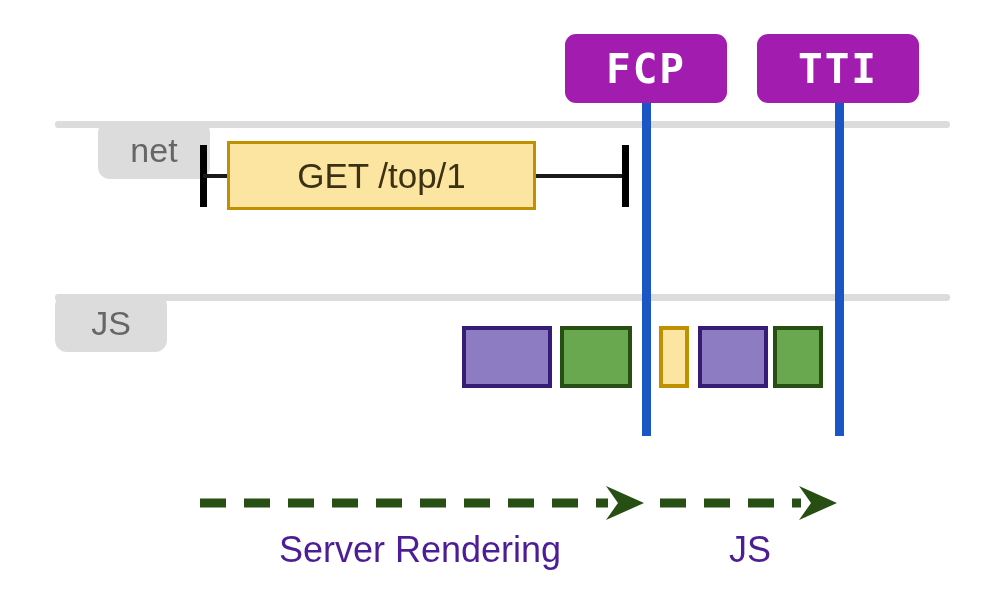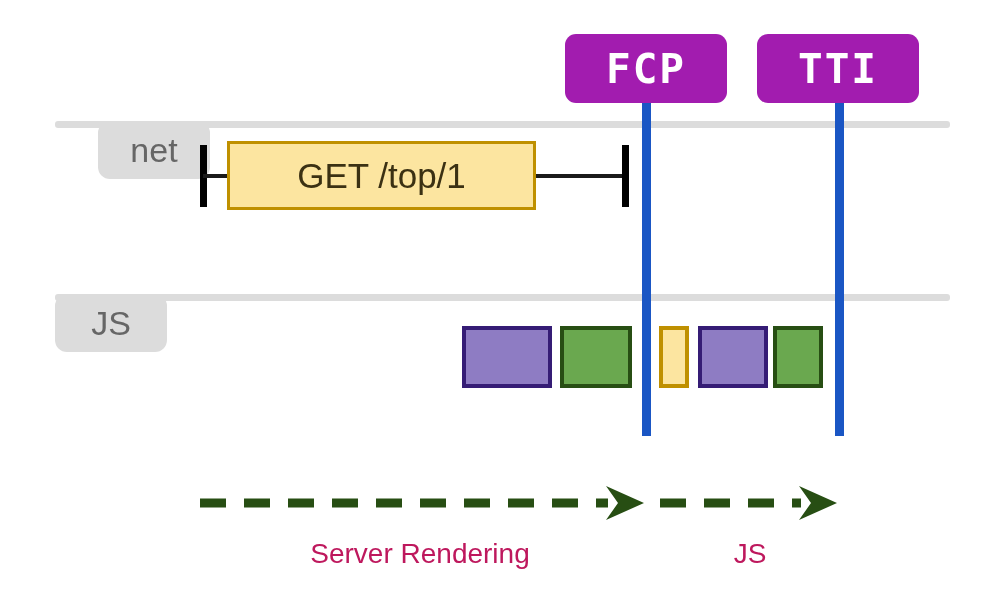--- a/index.html
+++ b/index.html
@@ -101,26 +101,25 @@
   .task-green  { background: #6aa84f; border: 4px solid #274e13; }
   .task-yellow { background: #fce5a0; border: 4px solid #bf9000; }
 
   
   .phase-arrow {
     position: absolute;
     overflow: visible;
   }
   .phase-caption {
     position: absolute;
-    color: #be185d;
-    font-size: 28px;
+    color: #4c1d95;
+    font-size: 36px;
     line-height: 1;
     text-align: center;
     white-space: nowrap;
-    margin-top: 8px;
   }
 </style>
 </head>
 <body>
 
 <div id="diagram">
 
   <div class="lane-rule" style="left:55px; top:121px; width:895px;"></div>
   <div class="lane-pill" style="left:55px; top:121px; width:112px; height:58px;margin-left:43px;">
     <span>net</span>

